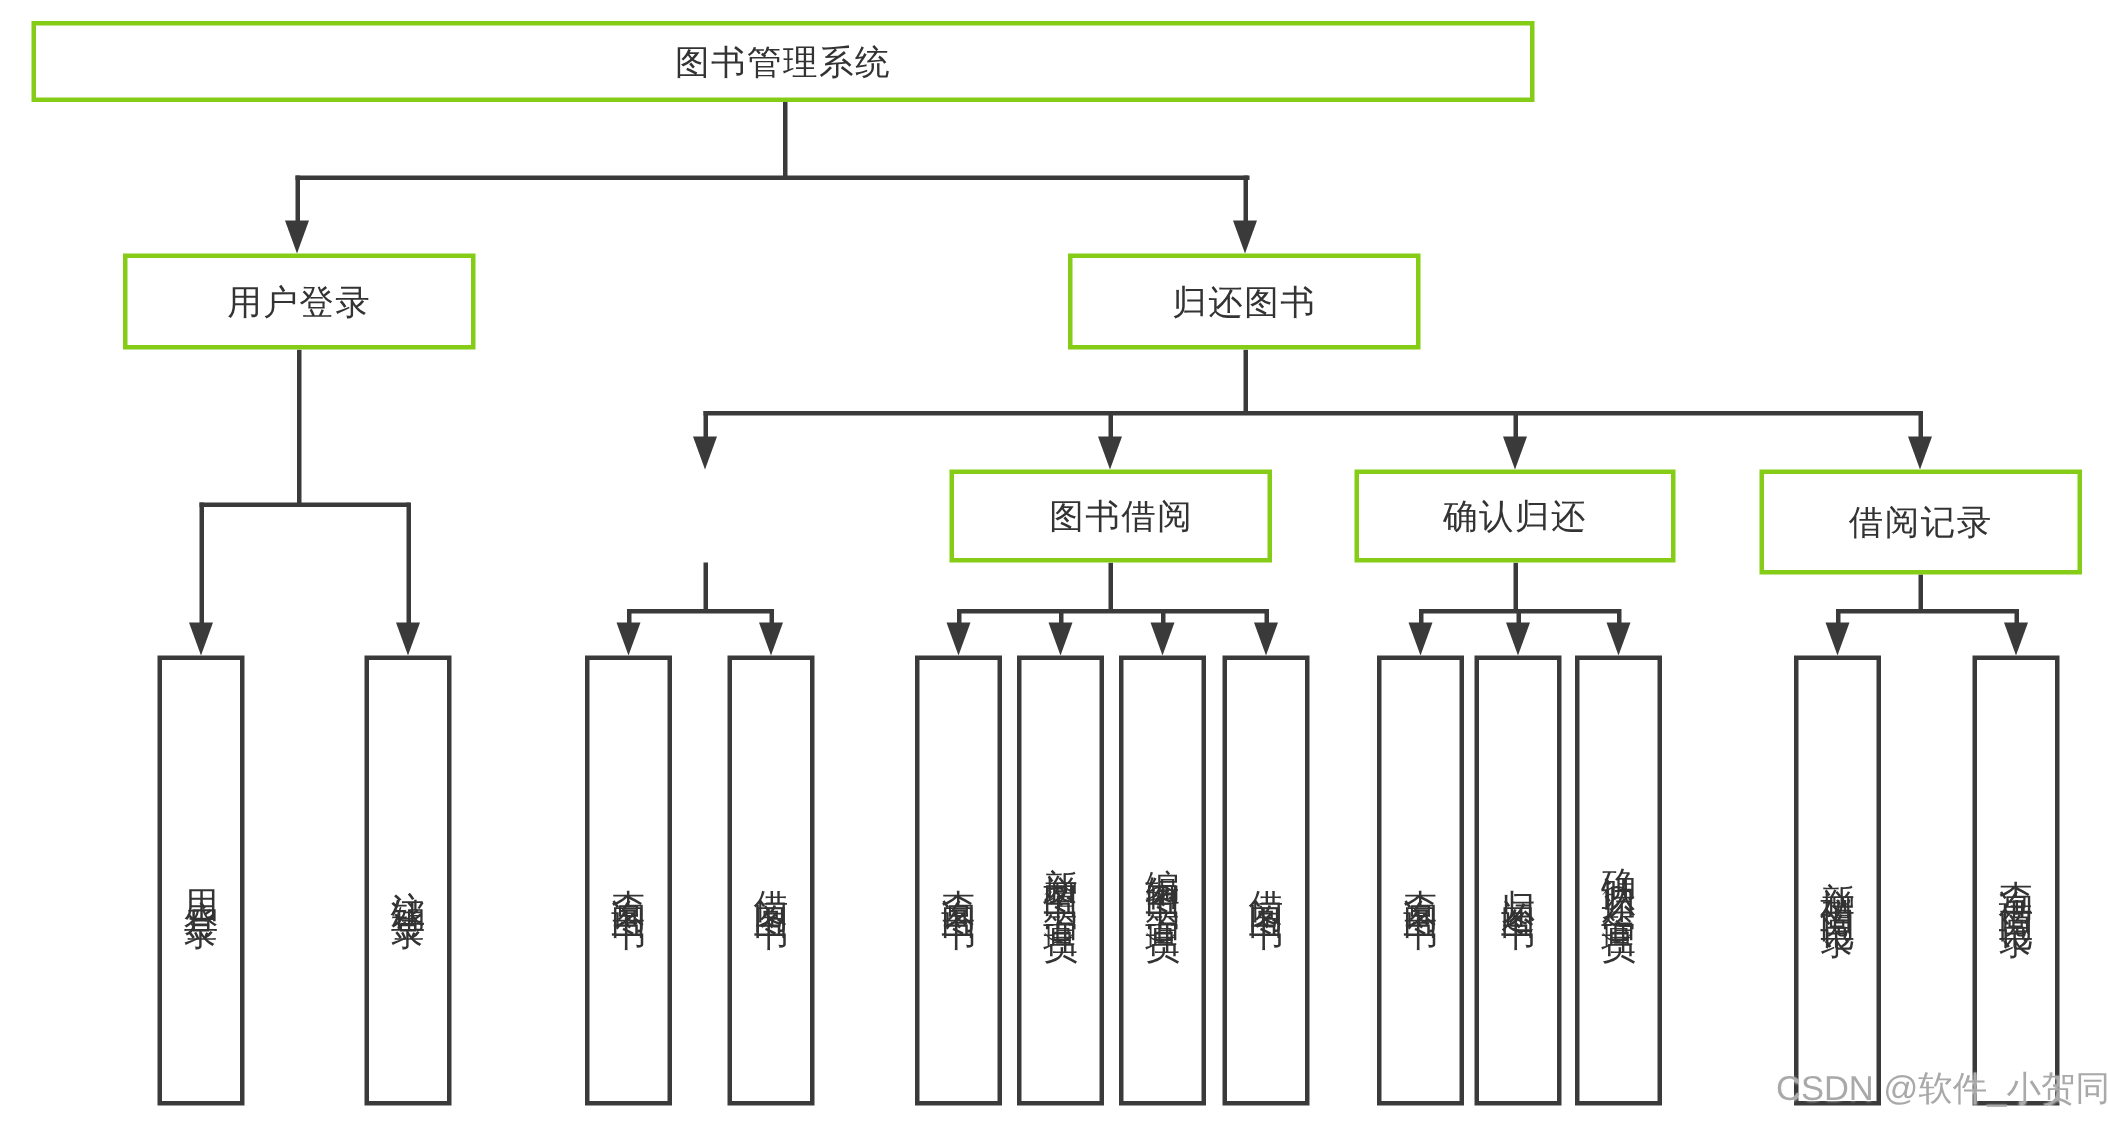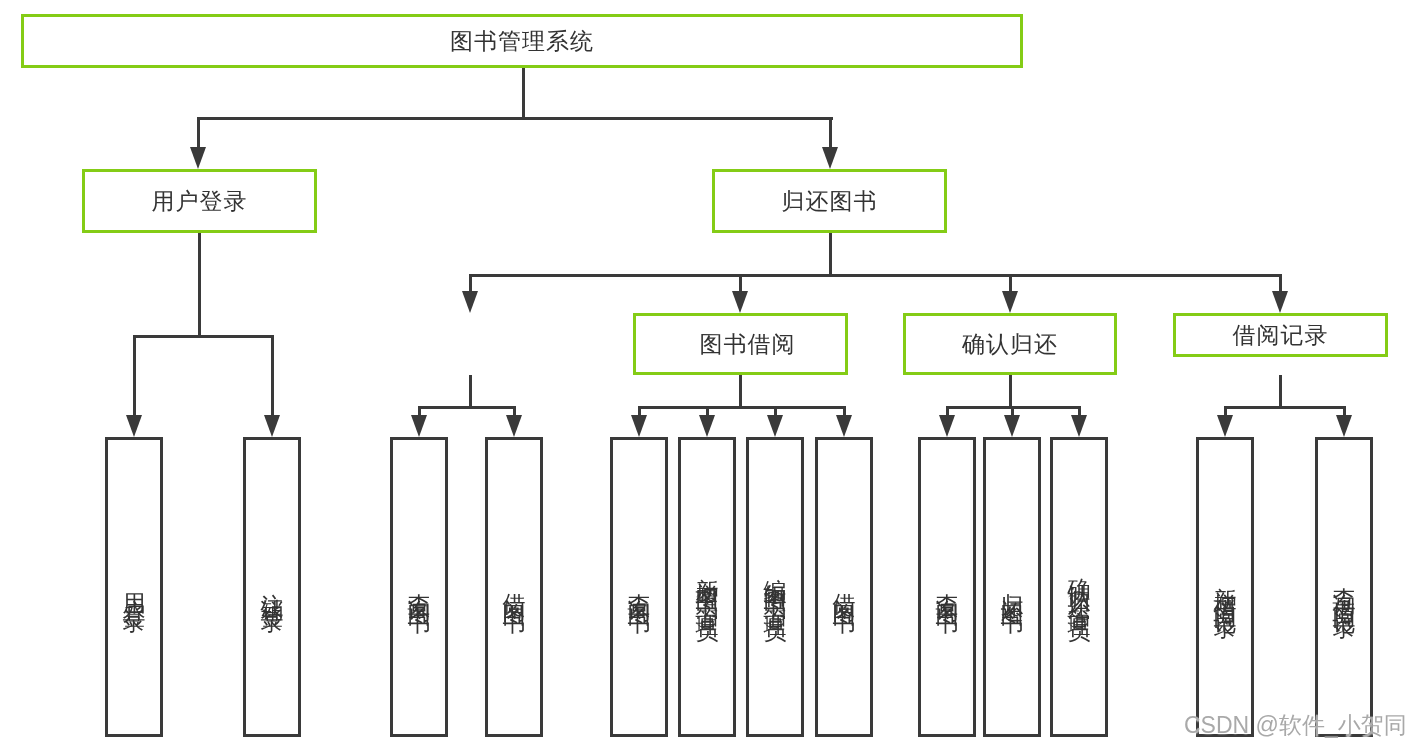--- a/index.html
+++ b/index.html
@@ -96,21 +96,21 @@
   <div class="arr" style="left:1217px;top:415px;"></div>
   <div class="arr" style="left:1336px;top:415px;"></div>
 
   <div class="hbox" style="left:21px;top:14px;width:1002px;height:54px;">图书管理系统</div>
 
   <div class="hbox" style="left:82px;top:169px;width:235px;height:64px;">用户登录</div>
   <div class="hbox" style="left:712px;top:169px;width:235px;height:64px;">归还图书</div>
 
   <div class="hbox" style="left:633px;top:313px;width:215px;height:62px;padding-left:14px;">图书借阅</div>
   <div class="hbox" style="left:903px;top:313px;width:214px;height:62px;">确认归还</div>
-  <div class="hbox" style="left:1173px;top:313px;width:215px;height:44px;">借阅记录</div>
+  <div class="hbox" style="left:1173px;top:313px;width:215px;height:70px;">借阅记录</div>
 
   <div class="vbox" style="left:105px;top:437px;width:58px;height:300px;">
     <span>用户登录</span>
   </div>
   <div class="vbox" style="left:243px;top:437px;width:58px;height:300px;">
     <span>注销登录</span>
   </div>
 
   <div class="vbox" style="left:390px;top:437px;width:58px;height:300px;">
     <span>查询图书</span>

